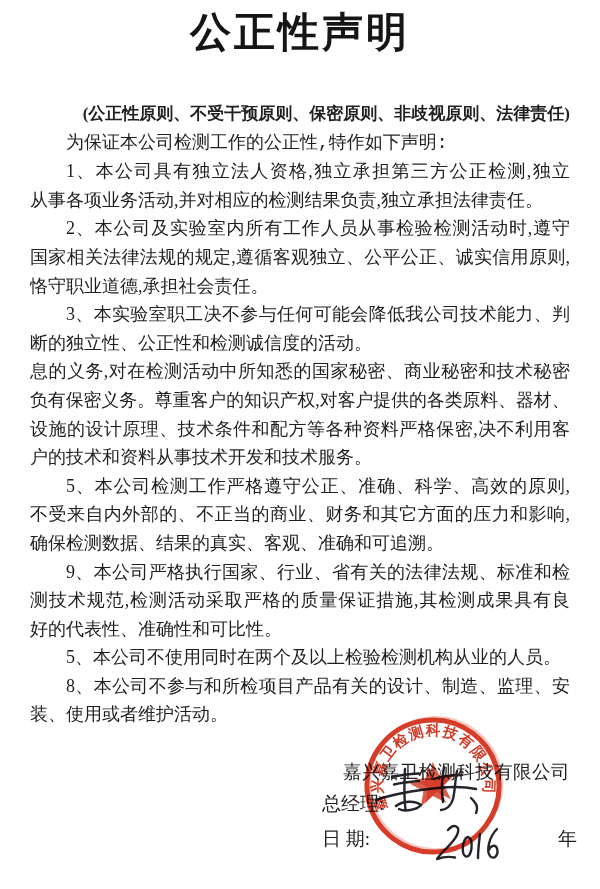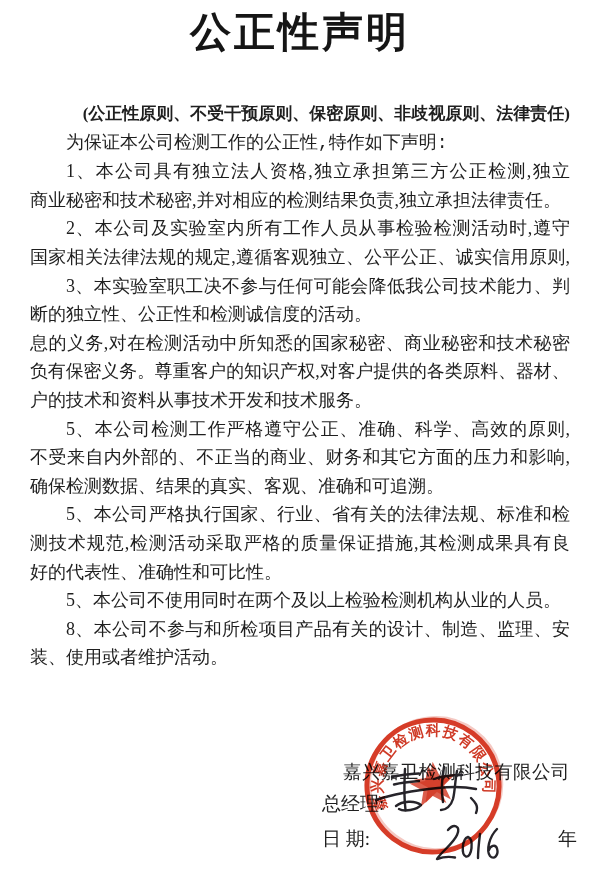--- a/index.html
+++ b/index.html
@@ -60,32 +60,34 @@
 
 <div class="page">
 
   <div class="title">公正性声明</div>
 
   <div class="bodytext">
     <div class="principles">(公正性原则、不受干预原则、保密原则、非歧视原则、法律责任)</div>
     <div class="intro">为保证本公司检测工作的公正性,特作如下声明:</div>
     <div>
         <div class="bodyline first fill">1、本公司具有独立法人资格,独立承担第三方公正检测,独立</div>
-        <div class="bodyline">商业秘密和技术秘密,并对相应的检测结果负责,独立承担法律责任。</div>
+        <div class="bodyline">从事各项业务活动,并对相应的检测结果负责,独立承担法律责任。</div>
         <div class="bodyline first fill">2、本公司及实验室内所有工作人员从事检验检测活动时,遵守</div>
         <div class="bodyline fill">国家相关法律法规的规定,遵循客观独立、公平公正、诚实信用原则,</div>
+        <div class="bodyline">恪守职业道德,承担社会责任。</div>
         <div class="bodyline first fill">3、本实验室职工决不参与任何可能会降低我公司技术能力、判</div>
         <div class="bodyline">断的独立性、公正性和检测诚信度的活动。</div>
         <div class="bodyline fill">息的义务,对在检测活动中所知悉的国家秘密、商业秘密和技术秘密</div>
         <div class="bodyline fill" style="transform-origin: left center; transform: scaleX(0.990826);">负有保密义务。尊重客户的知识产权,对客户提供的各类原料、器材、</div>
+        <div class="bodyline fill">设施的设计原理、技术条件和配方等各种资料严格保密,决不利用客</div>
         <div class="bodyline">户的技术和资料从事技术开发和技术服务。</div>
         <div class="bodyline first fill">5、本公司检测工作严格遵守公正、准确、科学、高效的原则,</div>
         <div class="bodyline fill">不受来自内外部的、不正当的商业、财务和其它方面的压力和影响,</div>
         <div class="bodyline">确保检测数据、结果的真实、客观、准确和可追溯。</div>
-        <div class="bodyline first fill">5、本公司严格执行国家、行业、省有关的法律法规、标准和检</div>
+        <div class="bodyline first fill">9、本公司严格执行国家、行业、省有关的法律法规、标准和检</div>
         <div class="bodyline fill">测技术规范,检测活动采取严格的质量保证措施,其检测成果具有良</div>
         <div class="bodyline">好的代表性、准确性和可比性。</div>
         <div class="bodyline first">5、本公司不使用同时在两个及以上检验检测机构从业的人员。</div>
         <div class="bodyline first fill">8、本公司不参与和所检项目产品有关的设计、制造、监理、安</div>
         <div class="bodyline">装、使用或者维护活动。</div>
       </div>
   </div>
 
   <div class="sig-company">嘉兴嘉卫检测科技有限公司</div>
 

